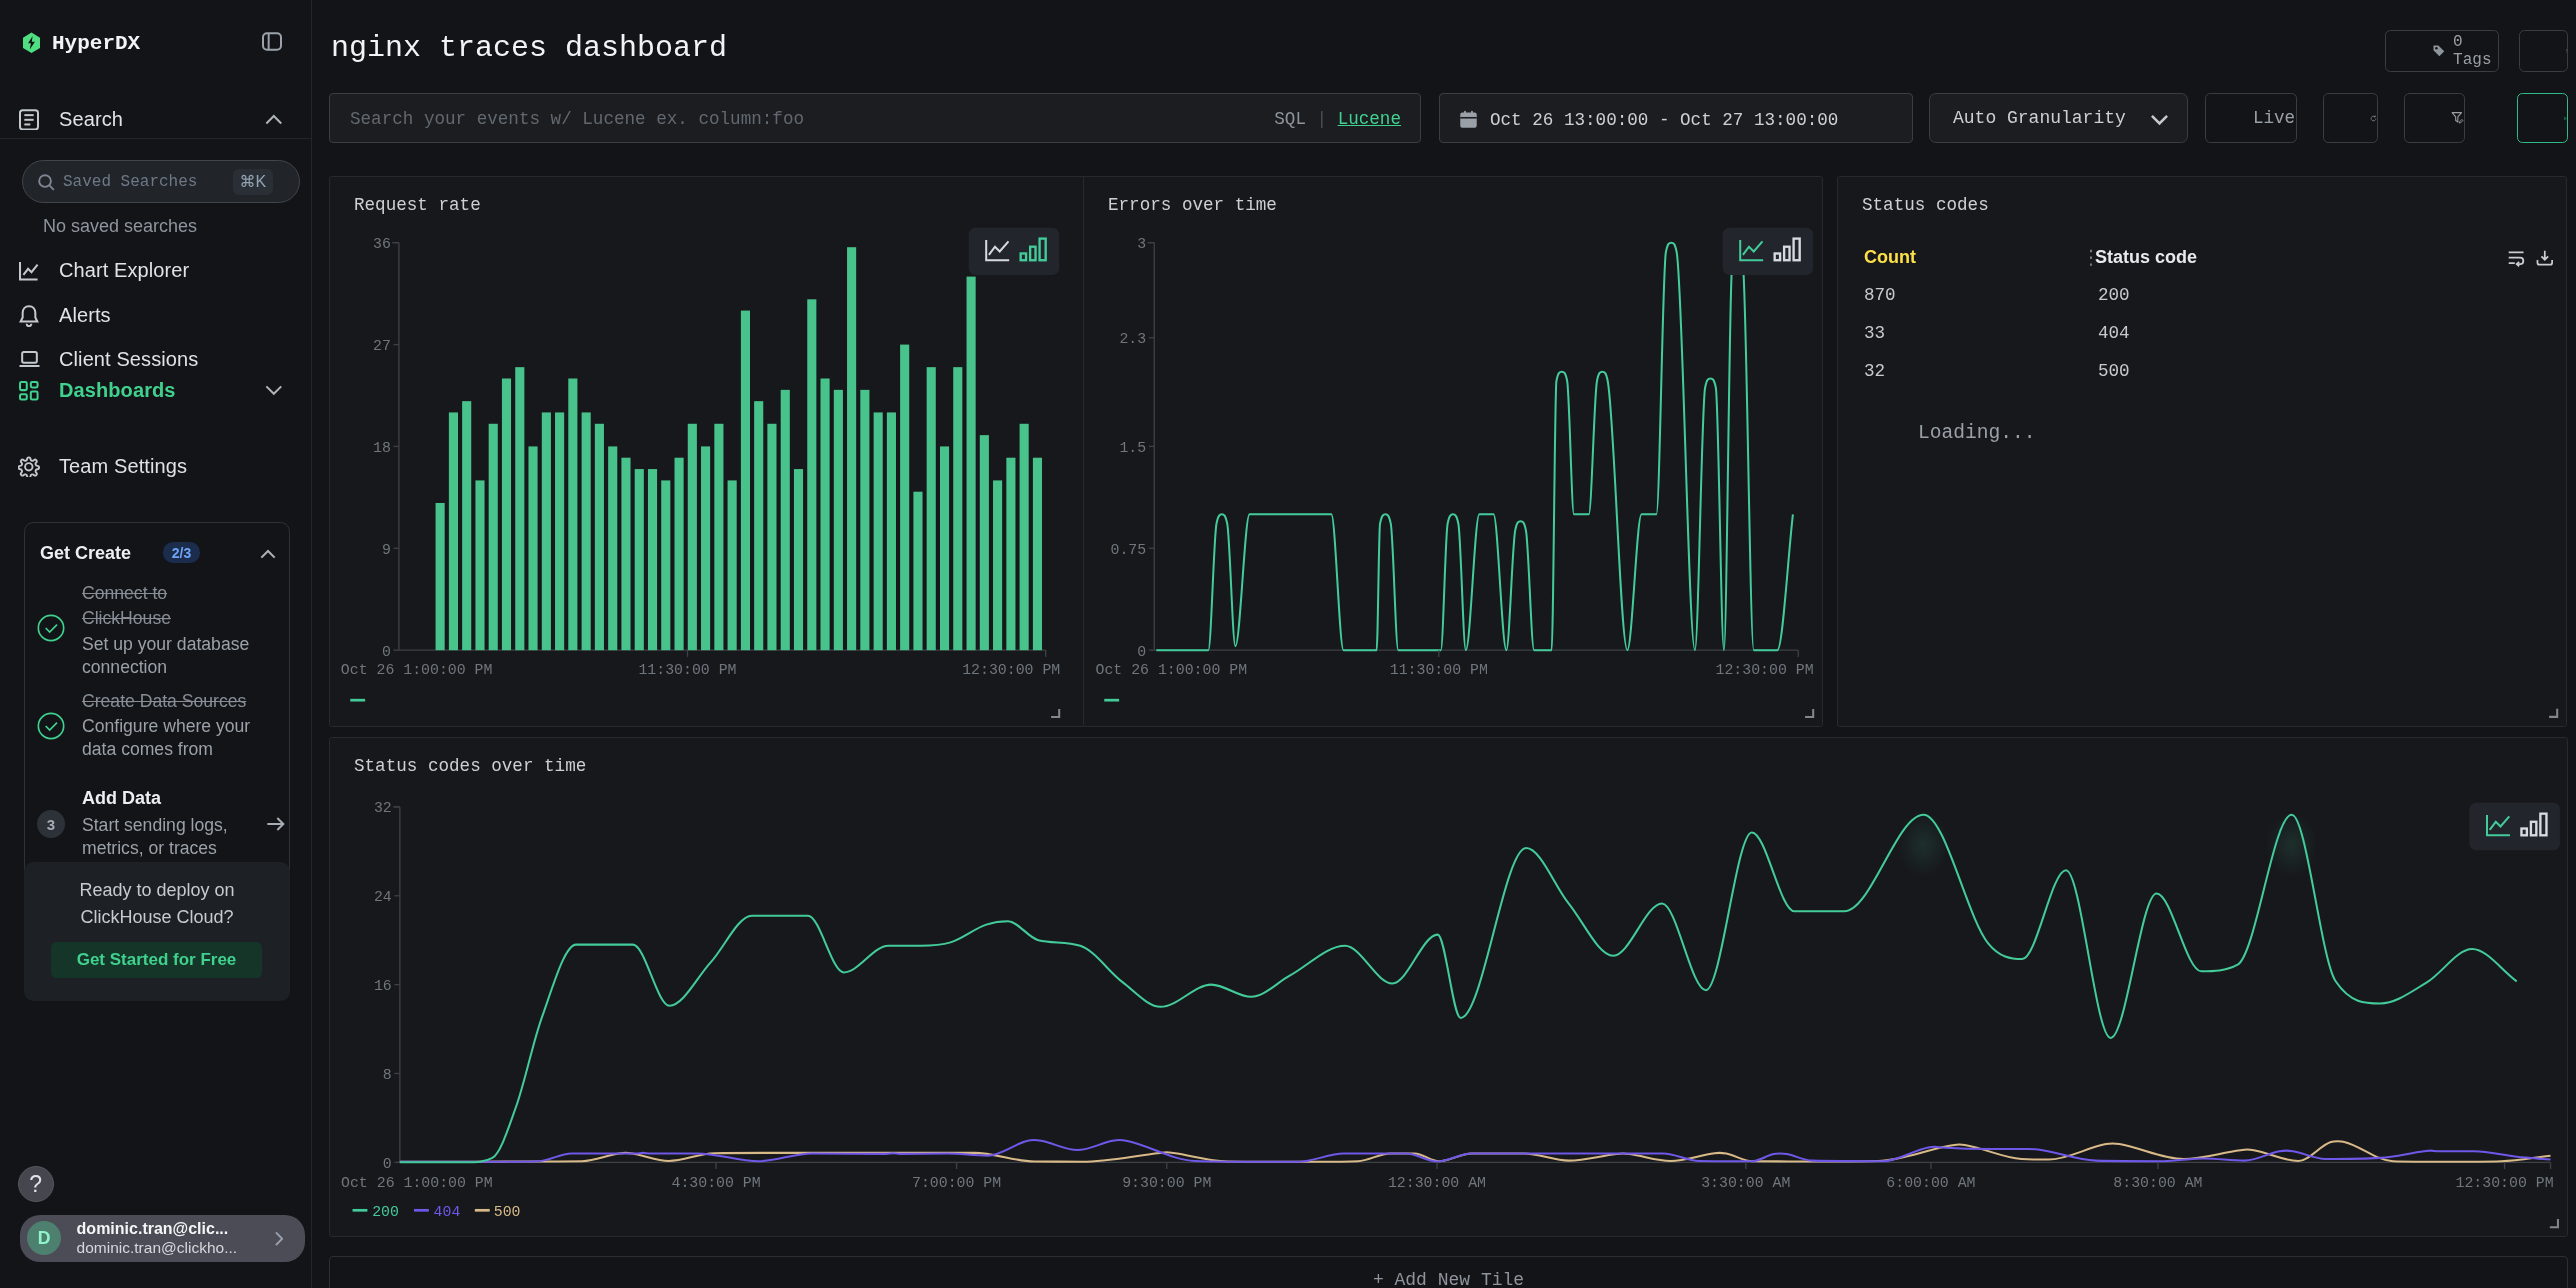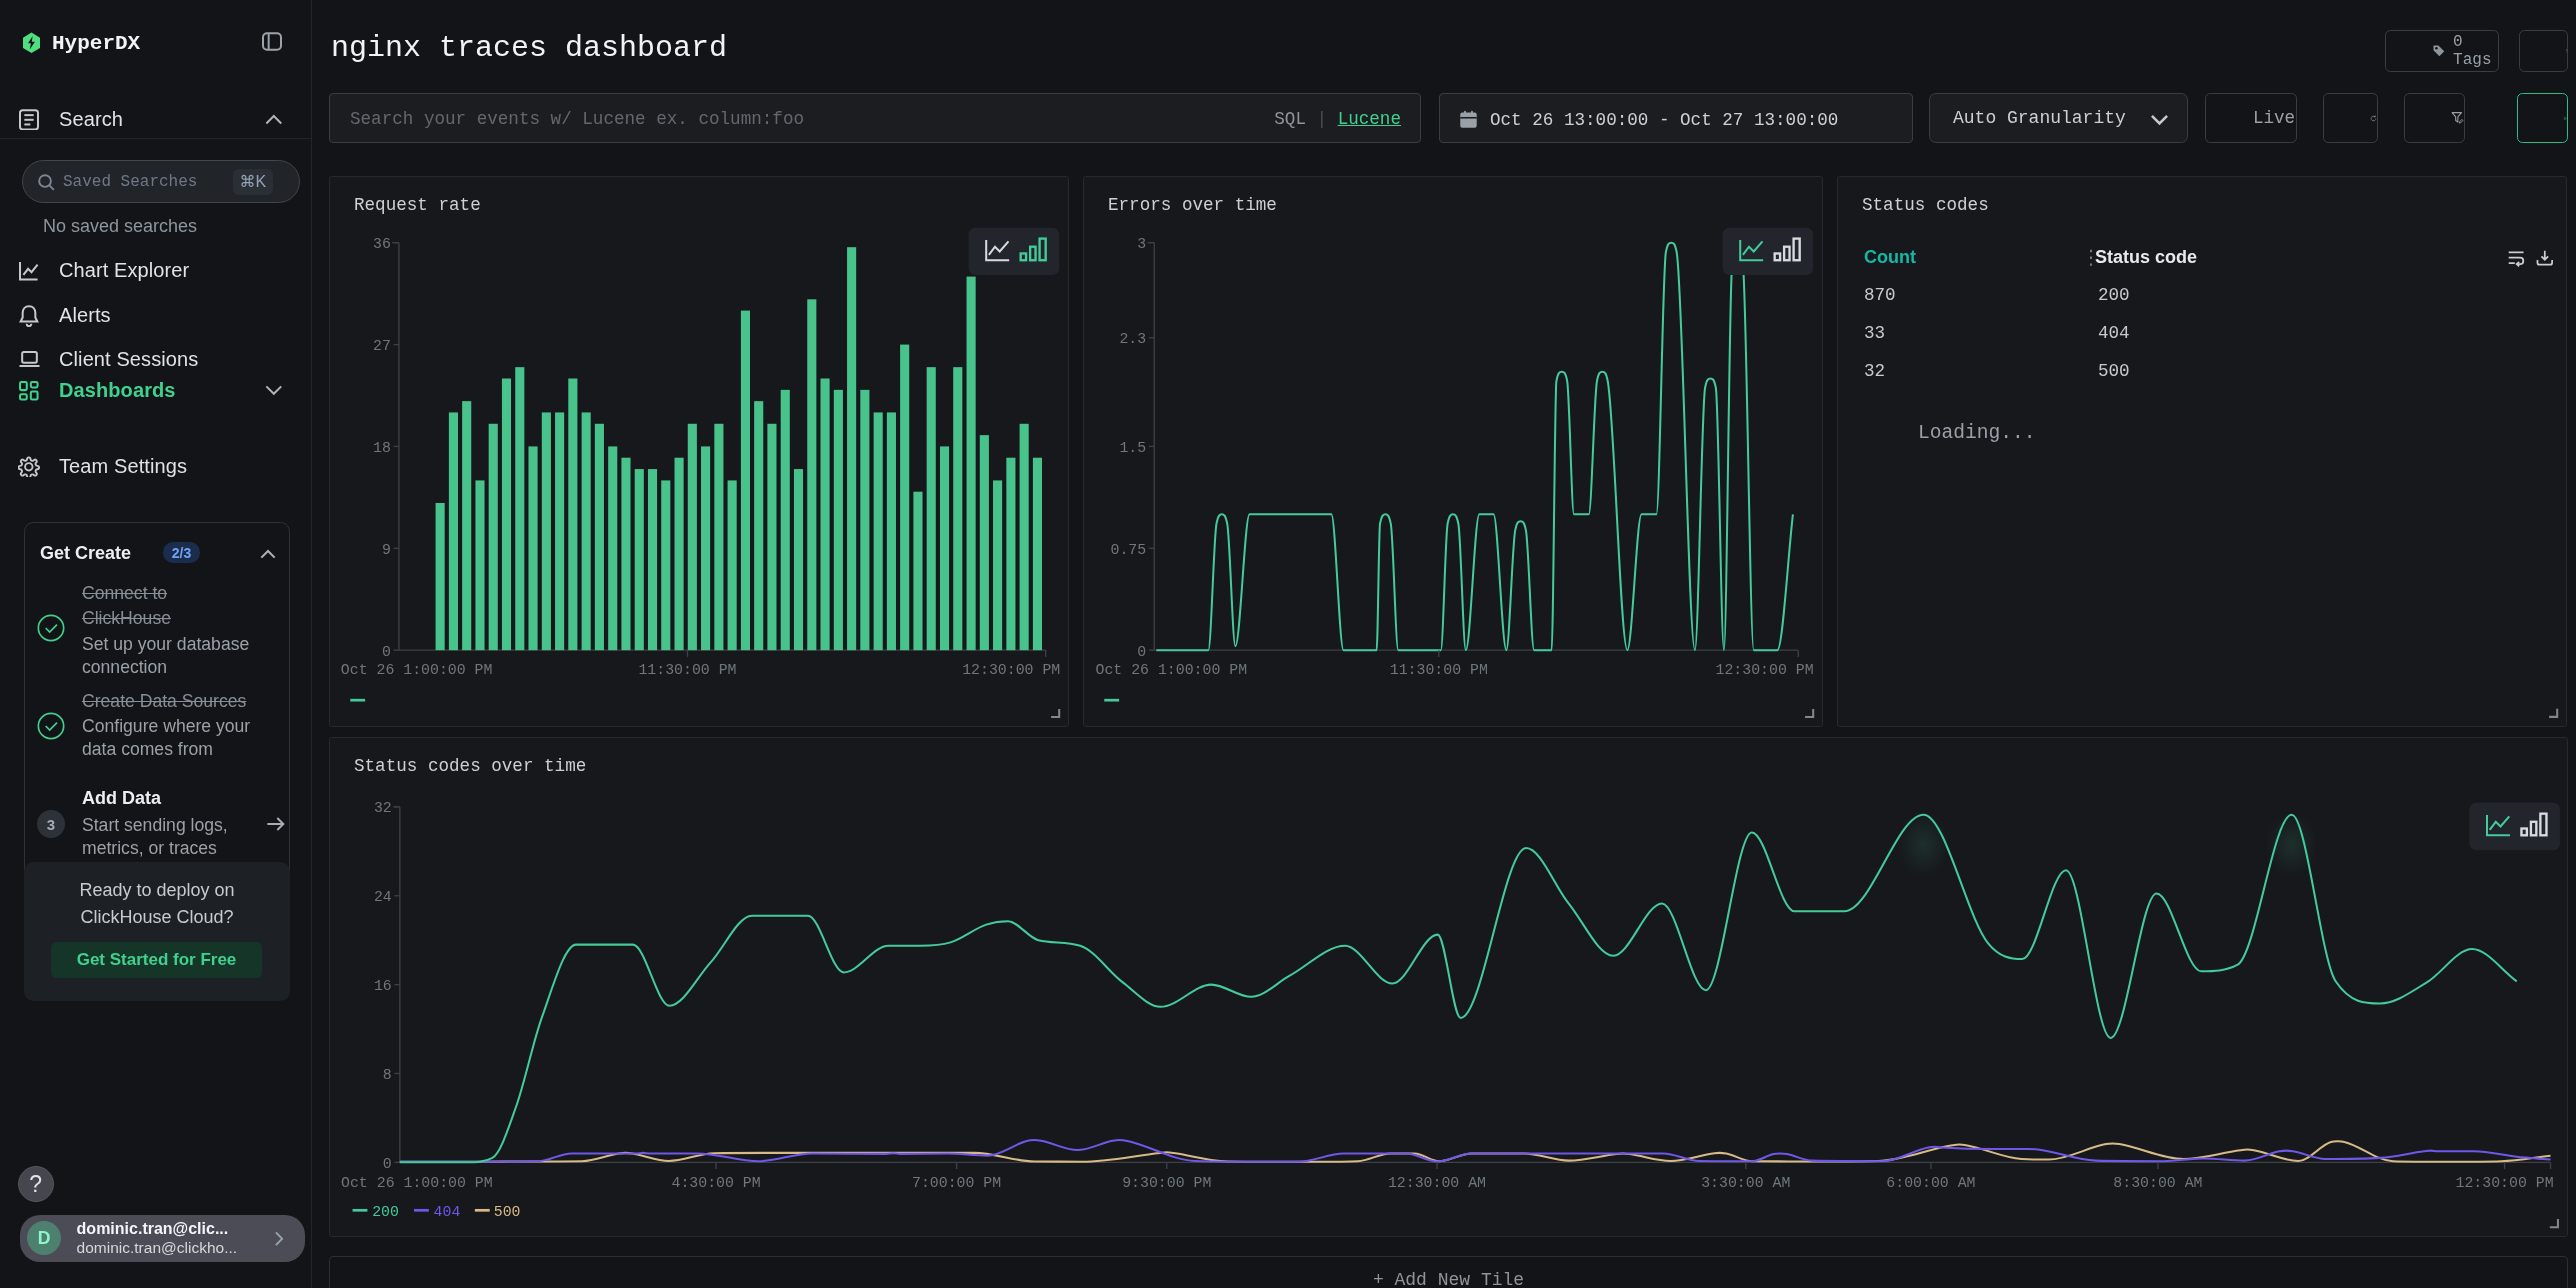--- a/index.html
+++ b/index.html
@@ -206,21 +206,21 @@
       <path d="M 3 3 h 26 l -10 12 v 14 l -6 -4 v -10 z" fill="none" stroke="#9aa0a6" stroke-width="3" stroke-linejoin="round"></path>
       <path d="M 24 28 l 6 -6 l 3 3 l -6 6 l -4 1 z" fill="none" stroke="#9aa0a6" stroke-width="2.5"></path>
     </svg>
 </div>
 <div class="btn" style="left:2517px;top:93px;width:51px;height:50px;border-color:#2fbd85;">
   <svg width="16" height="19" viewBox="0 0 24 28">
       <path d="M 3 3 L 21 14 L 3 25 Z" fill="none" stroke="#40d18f" stroke-width="3" stroke-linejoin="round"></path>
     </svg>
 </div>
 
-<div class="panel" style="left:329px;top:176px;width:740px;height:551px;">
+<div class="panel" style="left:329px;top:176px;width:824px;height:551px;">
   <div class="ptitle">Request rate</div>
   <svg width="740" height="551" viewBox="0 0 1095 815" style="position:absolute;left:0;top:0;">
     <path d="M 92 97 h 10 M 102 97 V 700 H 1059" fill="none" stroke="#3d4046" stroke-width="2"></path>
     <text x="90" y="105.0" text-anchor="end" class="tick">36</text>
 <line x1="94" y1="97.0" x2="102" y2="97.0" stroke="#3d4046" stroke-width="2"></line>
 <text x="90" y="255.8" text-anchor="end" class="tick">27</text>
 <line x1="94" y1="247.8" x2="102" y2="247.8" stroke="#3d4046" stroke-width="2"></line>
 <text x="90" y="406.5" text-anchor="end" class="tick">18</text>
 <line x1="94" y1="398.5" x2="102" y2="398.5" stroke="#3d4046" stroke-width="2"></line>
 <text x="90" y="557.2" text-anchor="end" class="tick">9</text>
@@ -331,21 +331,21 @@
 </g>
 </g>
     <g stroke="#82878e" stroke-width="3" fill="none">
         <path d="M 1067 799 h 12 v -12"></path>
       </g>
   </svg>
 </div>
 
 <div class="panel" style="left:1837px;top:176px;width:730px;height:551px;">
   <div class="ptitle">Status codes</div>
-  <div class="abs" style="left:26px;top:70px;font:700 18px 'Liberation Sans',sans-serif;color:#14b8a6;">Count</div>
+  <div class="abs" style="left:26px;top:70px;font:700 18px 'Liberation Sans',sans-serif;color:#fde047;">Count</div>
   <div class="abs" style="left:243px;top:68px;font:400 20px 'Liberation Sans',sans-serif;color:#6f757d;">⋮</div>
   <div class="abs" style="left:257px;top:70px;font:700 18px 'Liberation Sans',sans-serif;color:#e7e9eb;">Status code</div>
   <svg class="abs" style="left:670px;top:74px;" width="17.6" height="15.5" viewBox="0 0 26 23">
       <g stroke="#c8cdd3" stroke-width="2.6" fill="none">
         <path d="M 1 2 H 23"></path>
         <path d="M 1 10 H 18 a 4.7 4.7 0 0 1 0 9.4 H 13"></path>
         <path d="M 1 18 H 10"></path>
         <path d="M 16.5 16 l -3.7 3.4 l 3.7 3.4"></path>
       </g>
     </svg>

